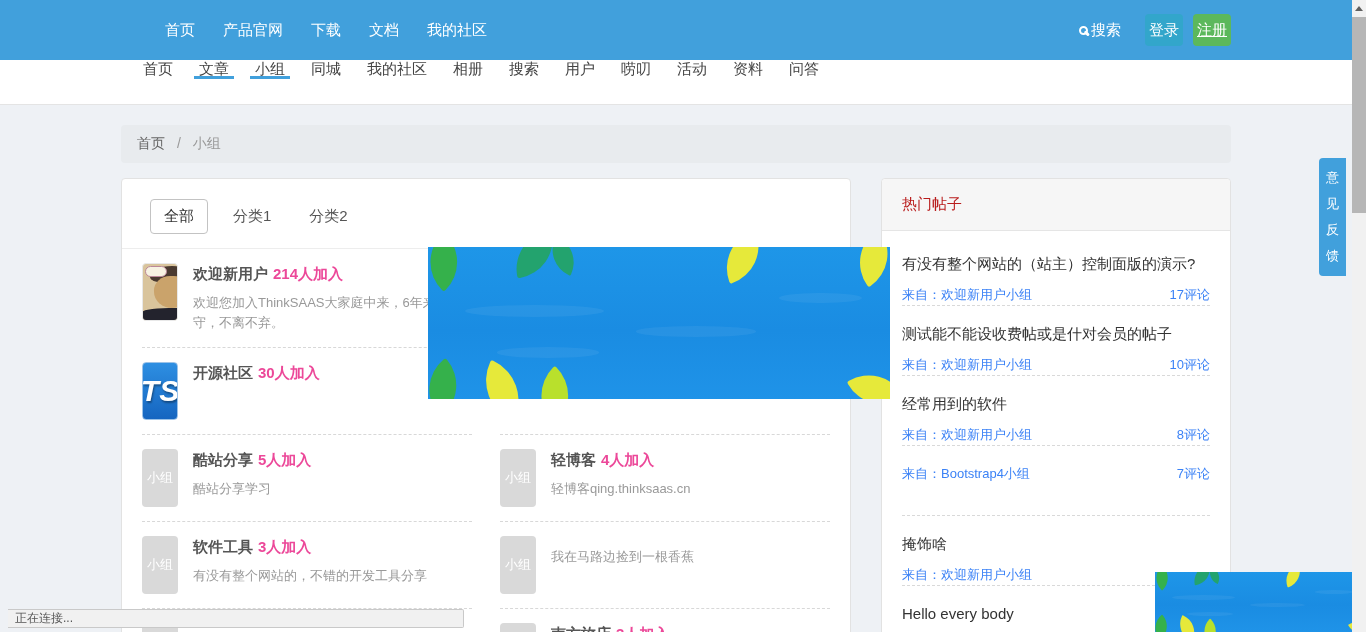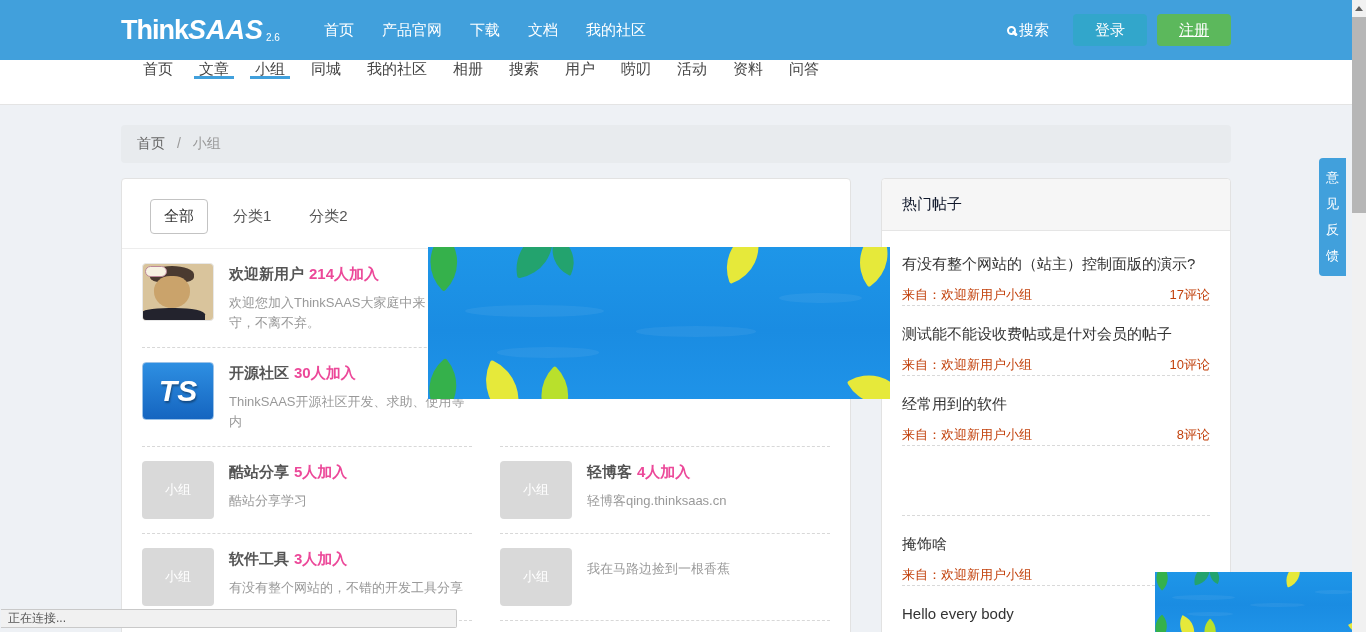--- a/index.html
+++ b/index.html
@@ -17,21 +17,21 @@
   .logo { color:#fff; font-size:27px; display:flex; align-items:flex-end; cursor:pointer; }
   .logo .p1 { font-weight:bold; letter-spacing:-1px; }
   .logo .p2 { font-weight:bold; font-style:italic; letter-spacing:0; }
   .logo .ver { font-size:10px; margin-left:3px; padding-bottom:3px; font-weight:normal; }
   .main-nav { display:flex; margin-left:30px; }
   .main-nav a { color:#fff; font-size:15px; padding:0 14px; text-decoration:none; cursor:pointer; }
   .top-right { margin-left:auto; display:flex; align-items:center; }
   .search-btn { color:#fff; font-size:15px; display:flex; align-items:center; margin-right:24px; cursor:pointer; }
   .mag-icon { width:9px; height:9px; border:2px solid #fff; border-radius:50%; position:relative; margin-right:3px; display:inline-block; }
   .mag-icon::after { content:""; position:absolute; width:6px; height:2.5px; background:#fff; transform:rotate(45deg); right:-4px; bottom:-2px; border-radius:2px; }
-  .btn { height:32px; padding:0 22px; border:none; border-radius:4px; color:#fff; font-size:15px; line-height:32px; cursor:pointer; }
+  .btn { height:32px; padding:0 4px; border:none; border-radius:4px; color:#fff; font-size:15px; line-height:32px; cursor:pointer; }
   .btn.login { background:var(--login_btn,#32a6cb); margin-right:10px; }
   .btn.register { background:var(--register_btn,#5cb85c);text-decoration:underline; }
 
   
   .subnav { background:#fff; border-bottom:1px solid #e4e4e4; height:45px; }
   .subnav ul { list-style:none; margin:0; padding:0 0 0 9px; display:flex; height:100%; }
   .subnav li { position:relative; font-size:15px; color:#444; padding:0 13px; display:flex; align-items:center; cursor:pointer; }
   .subnav li.on::after { content:""; position:absolute; left:8px; right:8px; bottom:0; height:3px; background:var(--accent,#41a0dc); }
 
   
@@ -43,40 +43,40 @@
   
   .content-row { width:1110px; margin:15px 0 0 121px; display:flex; align-items:flex-start; }
 
   .groups-card { width:730px; background:#fff; border:1px solid #e2e2e2; border-radius:4px; margin-right:30px; }
   .tabs-row { padding:20px 28px 14px; border-bottom:1px solid #ededed; display:flex; align-items:center; }
   .tab { font-size:15px; color:#555; padding:7px 13px; margin-right:12px; }
   .tab.active { border:1px solid #c3c3c3; border-radius:4px; color:#333; }
 
   .group-grid { display:grid; grid-template-columns:1fr 1fr; column-gap:28px; padding:0 20px; }
   .gcell { padding:14px 0; border-bottom:1px dashed #d8d8d8; display:flex; }
-  .gavatar { width:72px; height:58px; border-radius:4px; flex:none; margin-right:15px; position:relative; overflow:hidden; }
+  .gavatar { width:36px; height:58px; border-radius:4px; flex:none; margin-right:15px; position:relative; overflow:hidden; }
   .gavatar.placeholder { background:#d9d9d9; color:#fff; font-size:13px; display:flex; align-items:center; justify-content:center; }
   .gavatar.ts { background:linear-gradient(180deg,#2e8fe2,#1565c0); color:#fff; font-weight:bold; font-style:italic; font-size:30px; display:flex; align-items:center; justify-content:center; text-shadow:1px 2px 2px rgba(0,0,0,.35); border:1px solid #9bc2e8; }
   .gavatar.meme { background:#d9c49c; border:1px solid #e8e8e8; }
   .gavatar.meme .hair { position:absolute; top:2px; left:7px; width:44px; height:17px; background:#4a3a30; border-radius:50% 50% 35% 35%; }
   .gavatar.meme .face { position:absolute; top:12px; left:11px; width:36px; height:32px; background:#caa36b; border-radius:45% 45% 50% 50%; }
   .gavatar.meme .badge { position:absolute; top:2px; left:2px; width:22px; height:11px; background:#f7f2e2; border:1px solid #b89; border-radius:6px; }
   .gavatar.meme .suit { position:absolute; bottom:-2px; left:-4px; width:66px; height:14px; background:#23232d; border-radius:45% 45% 0 0; }
   .gbody { min-width:0; padding-top:2px; }
   .gtitle { font-size:15px; color:#555; font-weight:bold; white-space:nowrap; }
   .gmembers { font-size:15px; color:#ec4899; font-weight:bold; margin-left:5px; }
   .gdesc { font-size:13px; color:#999; margin-top:9px; line-height:20px; }
 
   .hot-posts { width:350px; background:#fff; border:1px solid #e2e2e2; border-radius:4px; }
-  .panel-header { padding:16px 20px; background:#f6f6f6; border-bottom:1px solid #e5e5e5; font-size:15px; color:#0f172a; border-radius:4px 4px 0 0; }
+  .panel-header { padding:16px 20px; background:#f6f6f6; border-bottom:1px solid #e5e5e5; font-size:15px; color:#b91c1c; border-radius:4px 4px 0 0; }
   .post-list { padding:5px 20px 0; }
   .post { height:70px; padding-top:19px; border-bottom:1px dashed #d9d9d9; }
   .post:last-child { border-bottom:none; }
   .post-title { font-size:15px; color:#333; margin-bottom:12px; white-space:nowrap; overflow:hidden; cursor:pointer; }
-  .post-meta { display:flex; justify-content:space-between; font-size:13px; color:#c2410c; }
+  .post-meta { display:flex; justify-content:space-between; font-size:13px; color:#3b82f6; }
 
   
   .banner { position:absolute; overflow:hidden; z-index:40;
     background:linear-gradient(180deg, var(--banner_blue,#1e96e8) 0%, #1a8ce2 55%, #1f93e8 100%); }
   .banner.big   { left:428px; top:247px; width:462px; height:152px; font-size:16px; }
   .banner.small { left:1155px; top:572px; width:211px; height:60px; font-size:7px; }
   .leaf { position:absolute; width:2.6em; height:2.6em; border-radius:5% 95% 5% 95%; }
   .lf-g  { background:var(--leaf_green,#35b14b); }
   .lf-t  { background:var(--leaf_teal,#23a36e); }
   .lf-y  { background:var(--leaf_yellow,#e6e93a); }
@@ -88,34 +88,29 @@
     border-radius:4px 0 0 4px; padding:11px 0; display:flex; flex-direction:column; align-items:center; gap:8px;
     font-size:13px; z-index:50; cursor:pointer; }
 
   
   .scrollbar { position:absolute; right:0; top:0; width:14px; height:632px; background:#f1f1f1; z-index:70; }
   .sb-up { height:17px; display:flex; align-items:center; justify-content:center; cursor:pointer; }
   .sb-up::after { content:""; border:4px solid transparent; border-bottom:5px solid #606060; margin-top:-5px; }
   .sb-thumb { position:absolute; top:17px; left:0; width:14px; height:196px; background:#b6b6b6; cursor:pointer; }
 
   
-  .statusbar { position:absolute; left:1px; top:609px; width:456px; height:19px; background:#f1f1f1;
+  .statusbar { position:absolute; left:8px; top:609px; width:456px; height:19px; background:#f1f1f1;
     border:1px solid #c9c9c9; border-left:none; border-radius:0 2px 2px 0; font-size:12px; color:#555;
     line-height:17px; padding-left:7px; z-index:60; }
 </style>
 </head>
 <body>
 
 <header class="topbar">
   <div class="container">
-    <div class="logo">
-      <span class="p1">Think</span>
-        <span class="p2">SAAS</span>
-        <span class="ver">2.6</span>
-    </div>
     <nav class="main-nav" id="main-nav">
         <a>首页</a>
         <a>产品官网</a>
         <a>下载</a>
         <a>文档</a>
         <a>我的社区</a>
       </nav>
     <div class="top-right">
       <span class="search-btn">
         <span class="mag-icon"></span>
@@ -170,21 +165,20 @@
           <div class="gbody">
             <div class="gtitle">欢迎新用户<span class="gmembers">214人加入</span></div>
             <div class="gdesc">欢迎您加入ThinkSAAS大家庭中来，6年来<br>守，不离不弃。</div>
           </div>
         </div>
         <div class="gcell empty"></div>
         <div class="gcell">
           <div class="gavatar ts">TS</div>
           <div class="gbody">
             <div class="gtitle">开源社区<span class="gmembers">30人加入</span></div>
-            <div class="gdesc">ThinkSAAS开源社区开发、求助、使用等内</div>
           </div>
         </div>
         <div class="gcell empty"></div>
         <div class="gcell">
           <div class="gavatar placeholder">小组</div>
           <div class="gbody">
             <div class="gtitle">酷站分享<span class="gmembers">5人加入</span></div>
             <div class="gdesc">酷站分享学习</div>
           </div>
         </div>
@@ -241,20 +235,24 @@
           </div>
         </div>
         <div class="post">
           <div class="post-title">经常用到的软件</div>
           <div class="post-meta">
             <span>来自：欢迎新用户小组</span>
             <span>8评论</span>
           </div>
         </div>
         <div class="post">
+          <div class="post-meta">
+            <span>来自：Bootstrap4小组</span>
+            <span>7评论</span>
+          </div>
         </div>
         <div class="post">
           <div class="post-title">掩饰啥</div>
           <div class="post-meta">
             <span>来自：欢迎新用户小组</span>
             <span></span>
           </div>
         </div>
         <div class="post">
           <div class="post-title">Hello every body</div>

